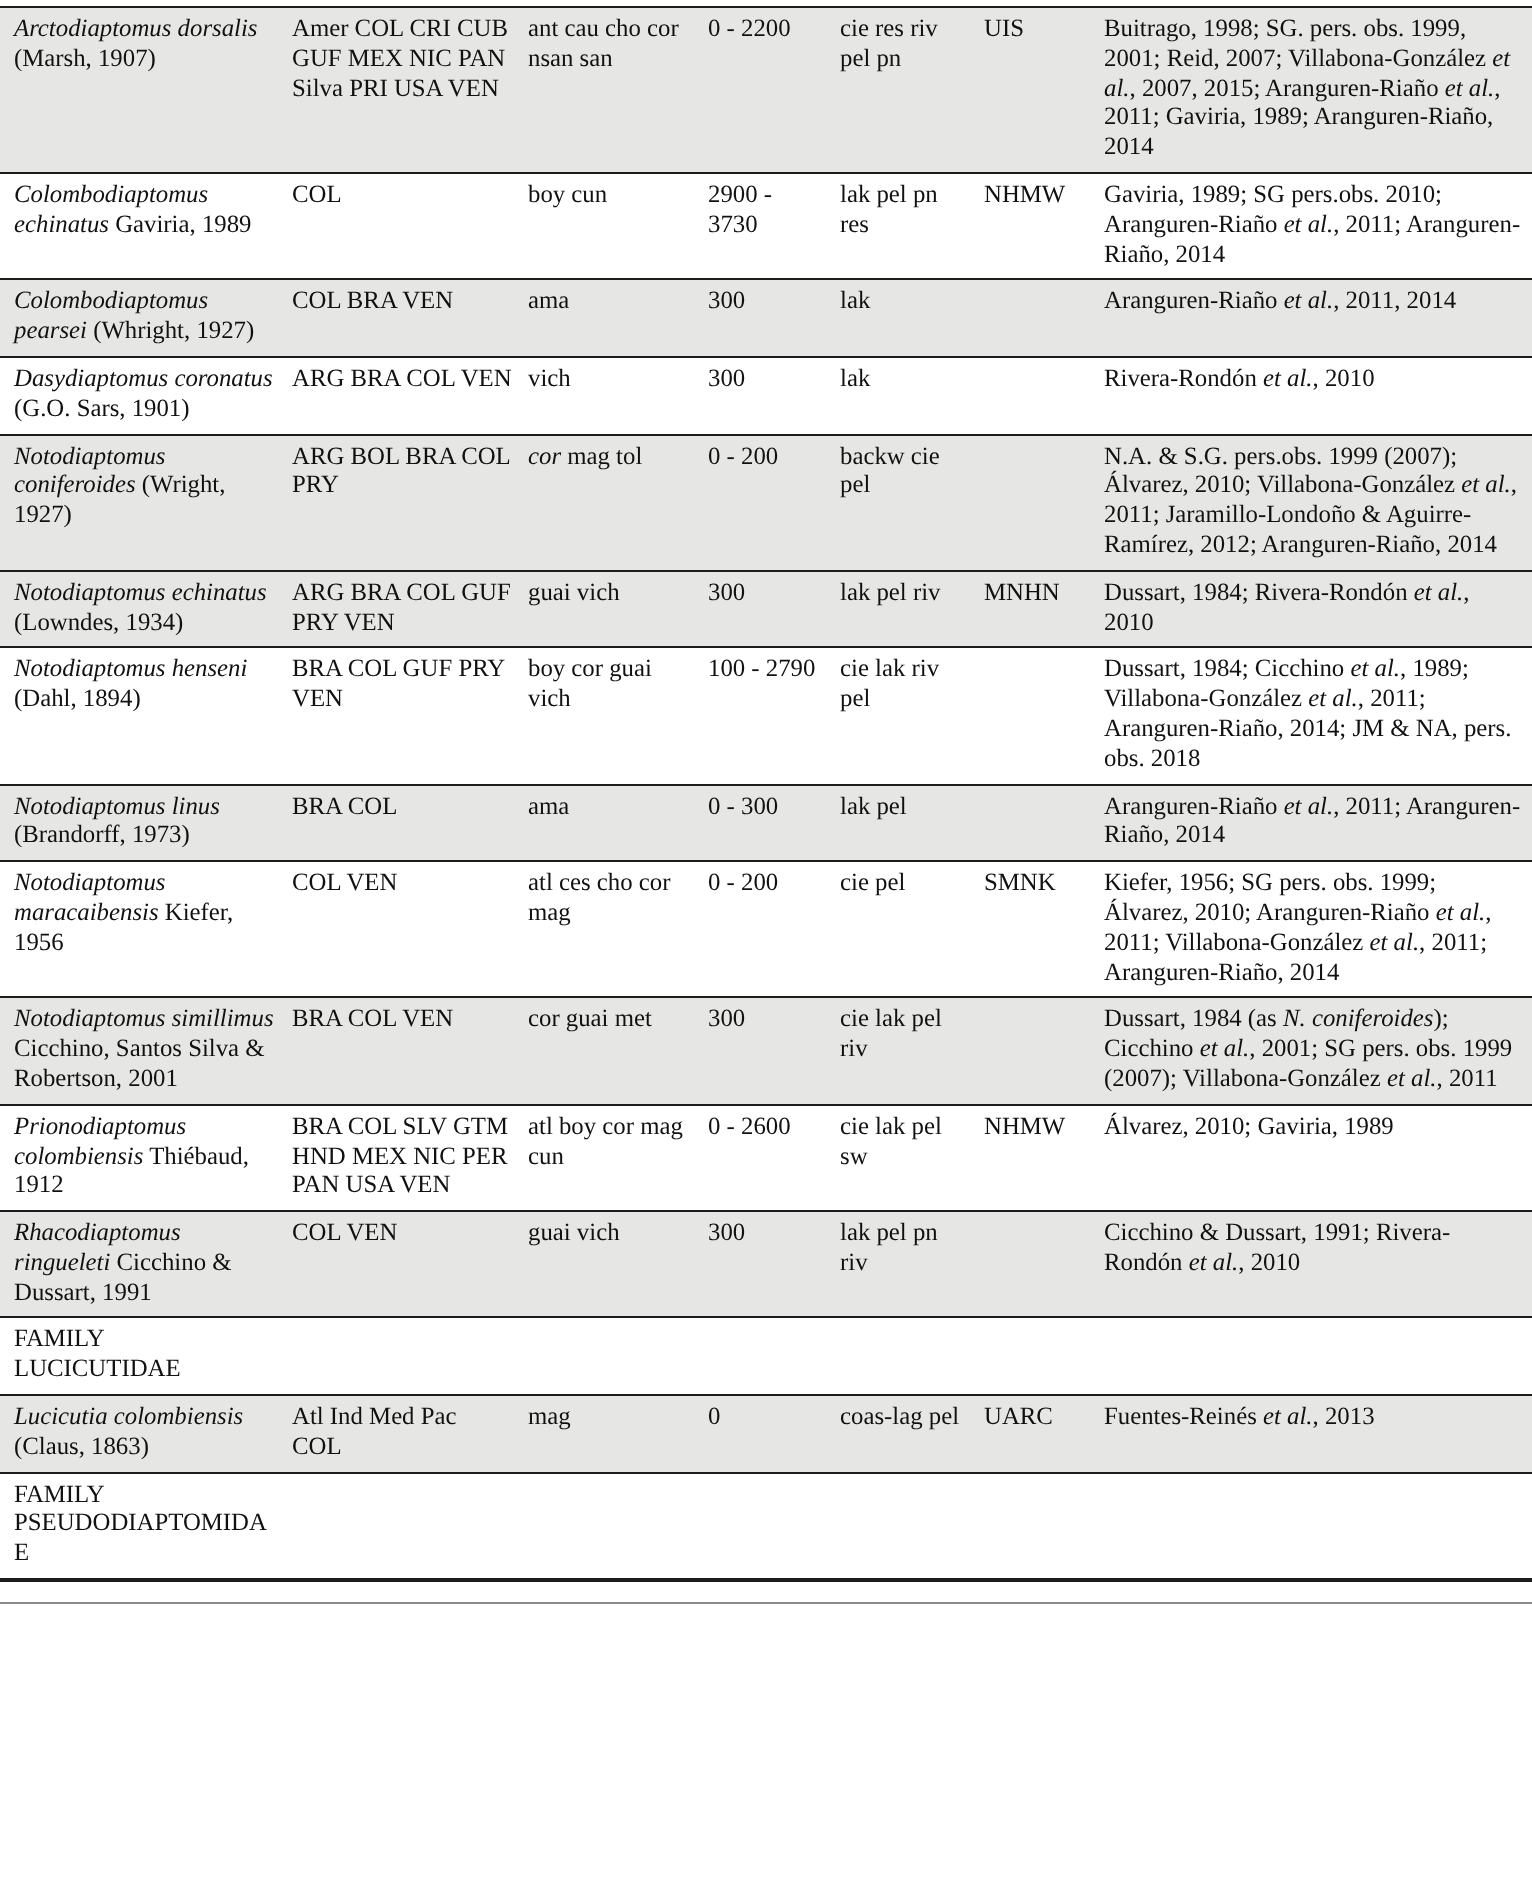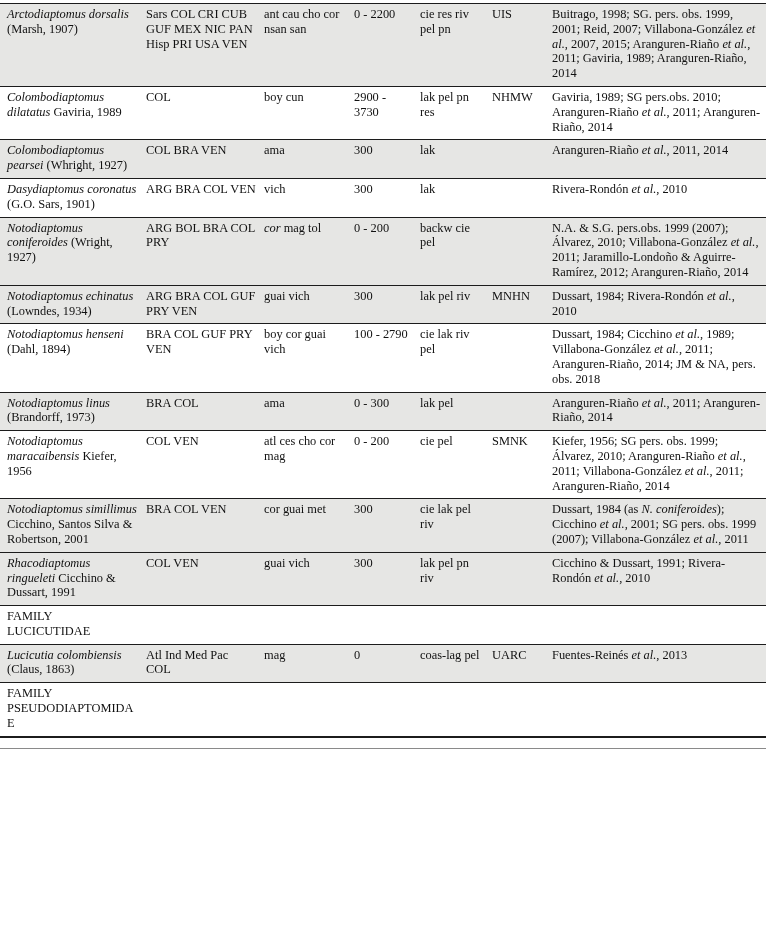--- a/index.html
+++ b/index.html
@@ -59,29 +59,29 @@
       <col class="col-countries">
       <col class="col-regions">
       <col class="col-altitude">
       <col class="col-habitats">
       <col class="col-museum">
       <col class="col-references">
     </colgroup>
     <tbody id="table-body">
         <tr class="shaded">
     <td><i>Arctodiaptomus dorsalis</i> (Marsh, 1907)</td>
-    <td>Sars COL CRI CUB GUF MEX NIC PAN Hisp PRI USA VEN</td>
+    <td>Amer COL CRI CUB GUF MEX NIC PAN Silva PRI USA VEN</td>
     <td>ant cau cho cor nsan san</td>
     <td>0 - 2200</td>
     <td>cie res riv pel pn</td>
     <td>UIS</td>
     <td>Buitrago, 1998; SG. pers. obs. 1999, 2001; Reid, 2007; Villabona-González <i>et al.</i>, 2007, 2015; Aranguren-Riaño <i>et al.</i>, 2011; Gaviria, 1989; Aranguren-Riaño, 2014</td>
   </tr>
         <tr>
-    <td><i>Colombodiaptomus dilatatus</i> Gaviria, 1989</td>
+    <td><i>Colombodiaptomus echinatus</i> Gaviria, 1989</td>
     <td>COL</td>
     <td>boy cun</td>
     <td>2900 - 3730</td>
     <td>lak pel pn res</td>
     <td>NHMW</td>
     <td>Gaviria, 1989; SG pers.obs. 2010; Aranguren-Riaño <i>et al.</i>, 2011; Aranguren-Riaño, 2014</td>
   </tr>
         <tr class="shaded">
     <td><i>Colombodiaptomus pearsei</i> (Whright, 1927)</td>
     <td>COL BRA VEN</td>
@@ -147,20 +147,29 @@
   </tr>
         <tr class="shaded">
     <td><i>Notodiaptomus simillimus</i> Cicchino, Santos Silva &amp; Robertson, 2001</td>
     <td>BRA COL VEN</td>
     <td>cor guai met</td>
     <td>300</td>
     <td>cie lak pel riv</td>
     <td></td>
     <td>Dussart, 1984 (as <i>N. coniferoides</i>); Cicchino <i>et al.</i>, 2001; SG pers. obs. 1999 (2007); Villabona-González <i>et al.</i>, 2011</td>
   </tr>
+        <tr>
+    <td><i>Prionodiaptomus colombiensis</i> Thiébaud, 1912</td>
+    <td>BRA COL SLV GTM HND MEX NIC PER PAN USA VEN</td>
+    <td>atl boy cor mag cun</td>
+    <td>0 - 2600</td>
+    <td>cie lak pel sw</td>
+    <td>NHMW</td>
+    <td>Álvarez, 2010; Gaviria, 1989</td>
+  </tr>
         <tr class="shaded">
     <td><i>Rhacodiaptomus ringueleti</i> Cicchino &amp; Dussart, 1991</td>
     <td>COL VEN</td>
     <td>guai vich</td>
     <td>300</td>
     <td>lak pel pn riv</td>
     <td></td>
     <td>Cicchino &amp; Dussart, 1991; Rivera-Rondón <i>et al.</i>, 2010</td>
   </tr>
         <tr class="family-row">

